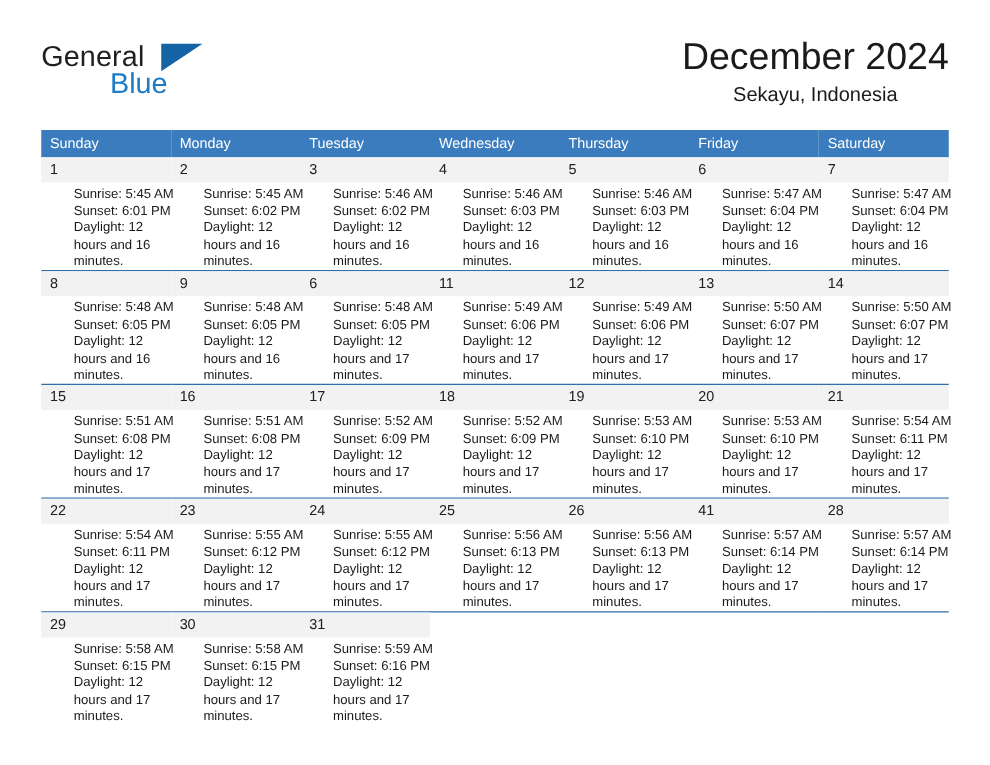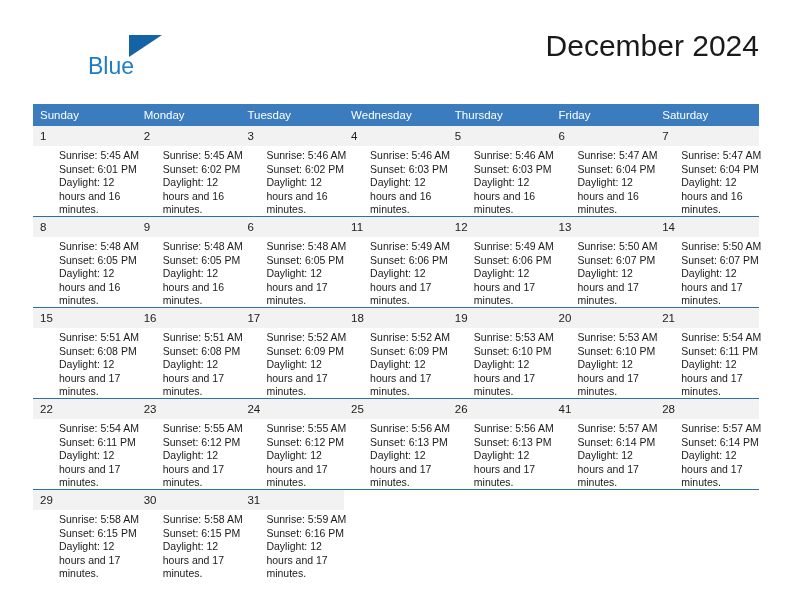--- a/index.html
+++ b/index.html
@@ -154,26 +154,28 @@
   }
 </style>
 </head>
 <body>
 
 <div class="page">
 
   <div class="header">
 
     <div class="brand">
+      <span class="brand-general">General</span>
       <span class="brand-triangle"></span>
       <span class="brand-blue">Blue</span>
     </div>
 
     <div class="title-block">
       <div class="cal-title">December 2024</div>
+      <div class="cal-subtitle">Sekayu, Indonesia</div>
     </div>
 
   </div>
 
   <table class="calendar">
     <thead>
       <tr>
         <th>Sunday</th>
         <th>Monday</th>
         <th>Tuesday</th>

